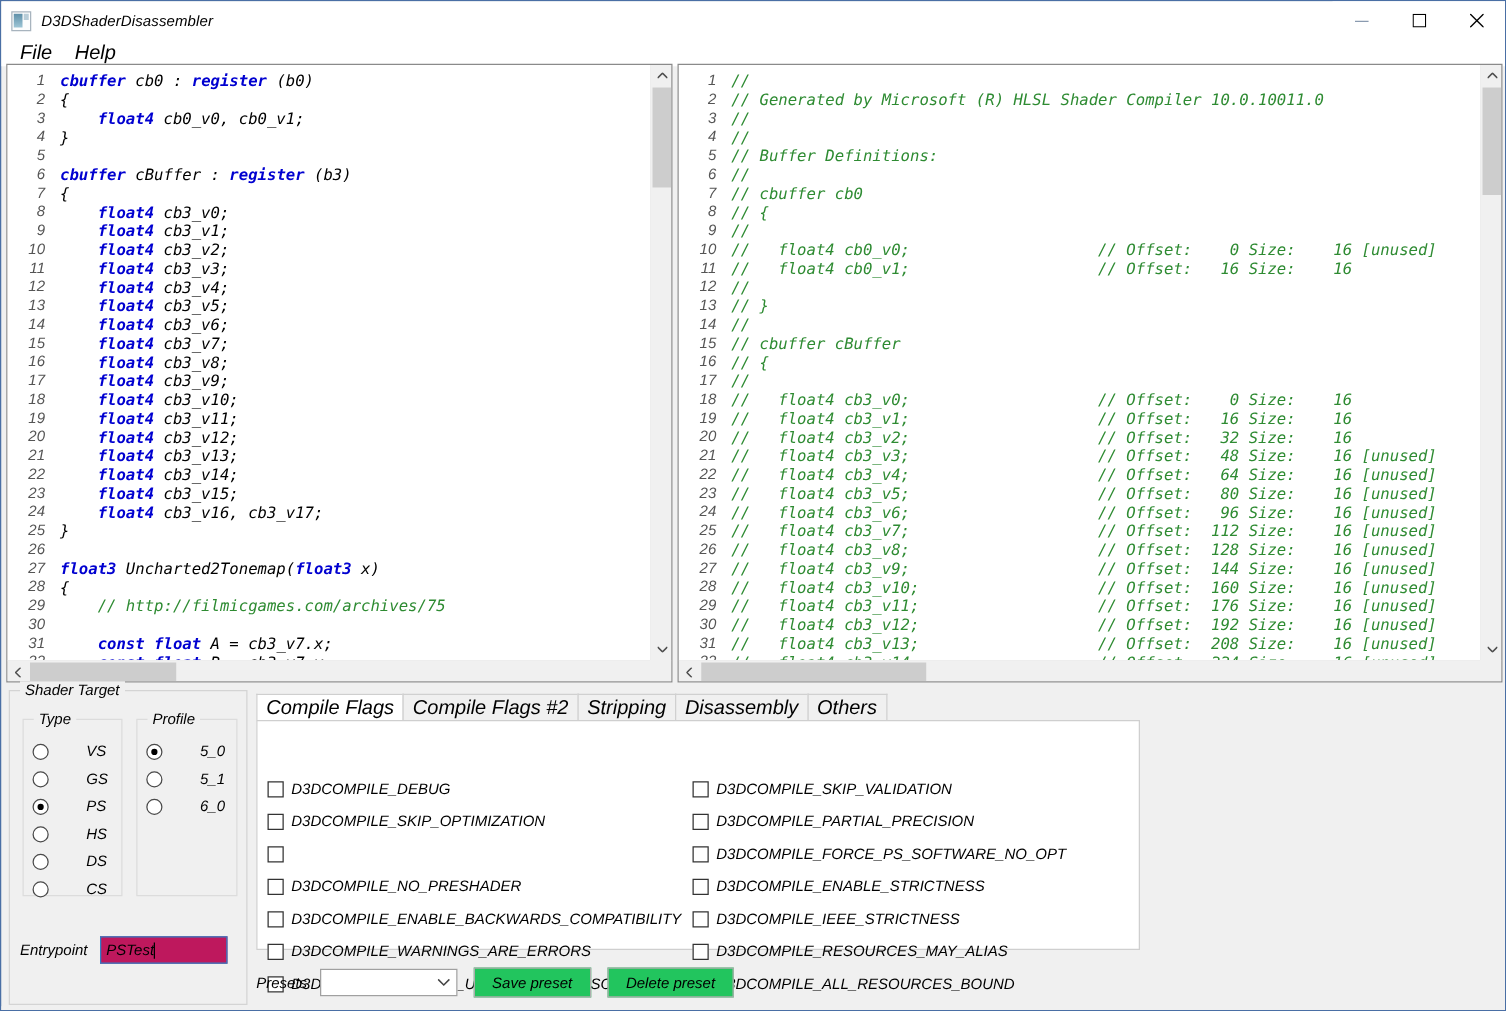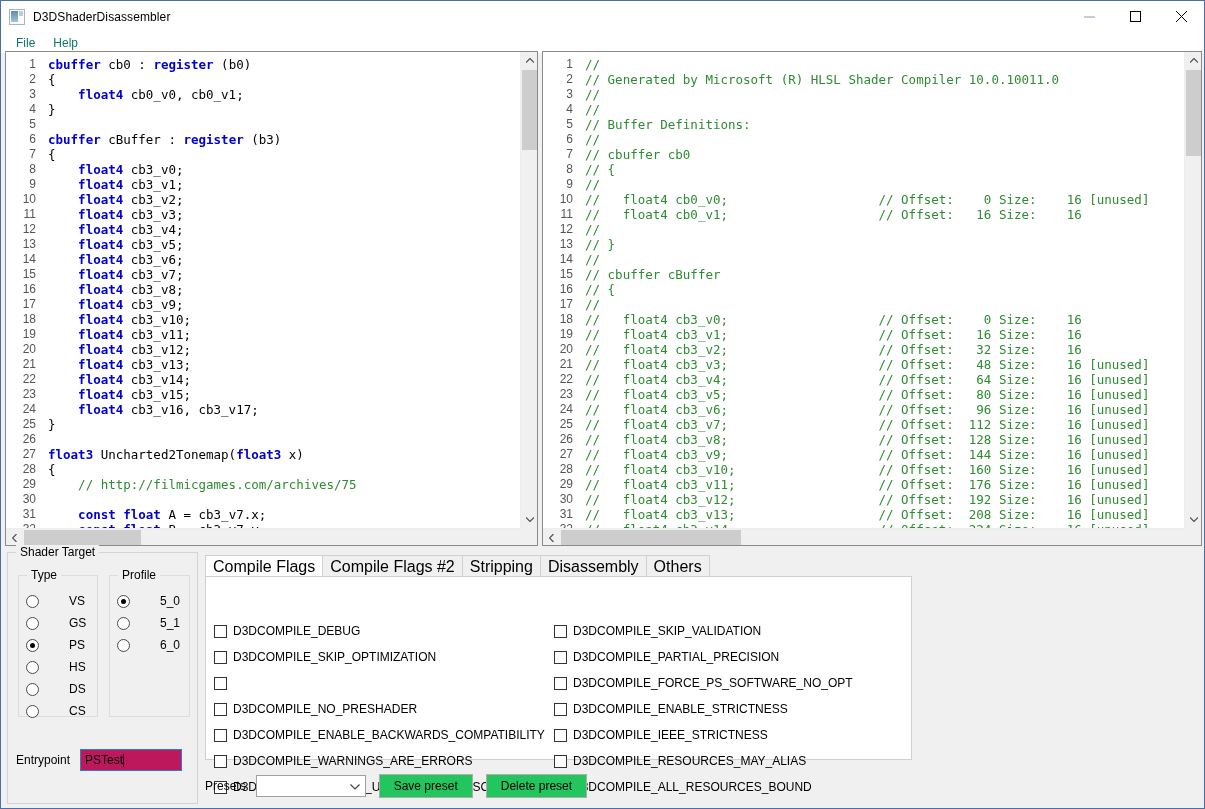--- a/index.html
+++ b/index.html
@@ -8,20 +8,21 @@
     font-family: "Liberation Sans", sans-serif;
     background: #f0f0f0;
     overflow: hidden;
   }
   #app {
     position: relative;
     width: 1205px; height: 809px;
     background: #f0f0f0;
     border: 1px solid #4a6fa5;
     overflow: hidden;
+    font-style: italic;
   }
 
   
   #titlebar {
     position: absolute; left: 0; top: 0; right: 0; height: 31px;
     background: #ffffff;
     display: flex; align-items: center;
   }
   #app-icon {
     width: 16px; height: 16px; margin-left: 8px; margin-right: 8px;
@@ -42,21 +43,21 @@
     width: 46px; height: 31px; display:flex; align-items:center; justify-content:center;
     background: #ffffff; color:#000; position: relative;
   }
   .win-btn svg { display:block; }
 
   
   #menubar {
     position:absolute; left:0; top:31px; right:0; height:21px;
     background:#ffffff; display:flex; align-items:center; padding-left:6px;
   }
-  .menu-item { font-size:12px; color:#0f766e; padding:2px 9px; }
+  .menu-item { font-size:16px; color:#000000; padding:2px 9px; }
 
   
   .editor-pane {
     position:absolute; top:50px; height:495px;
     background:#ffffff; border:1px solid #8a8a8a;
     overflow:hidden;
   }
   #left-pane  { left:4px;   width:533px; }
   #right-pane { left:541px; width:660px; }
 

